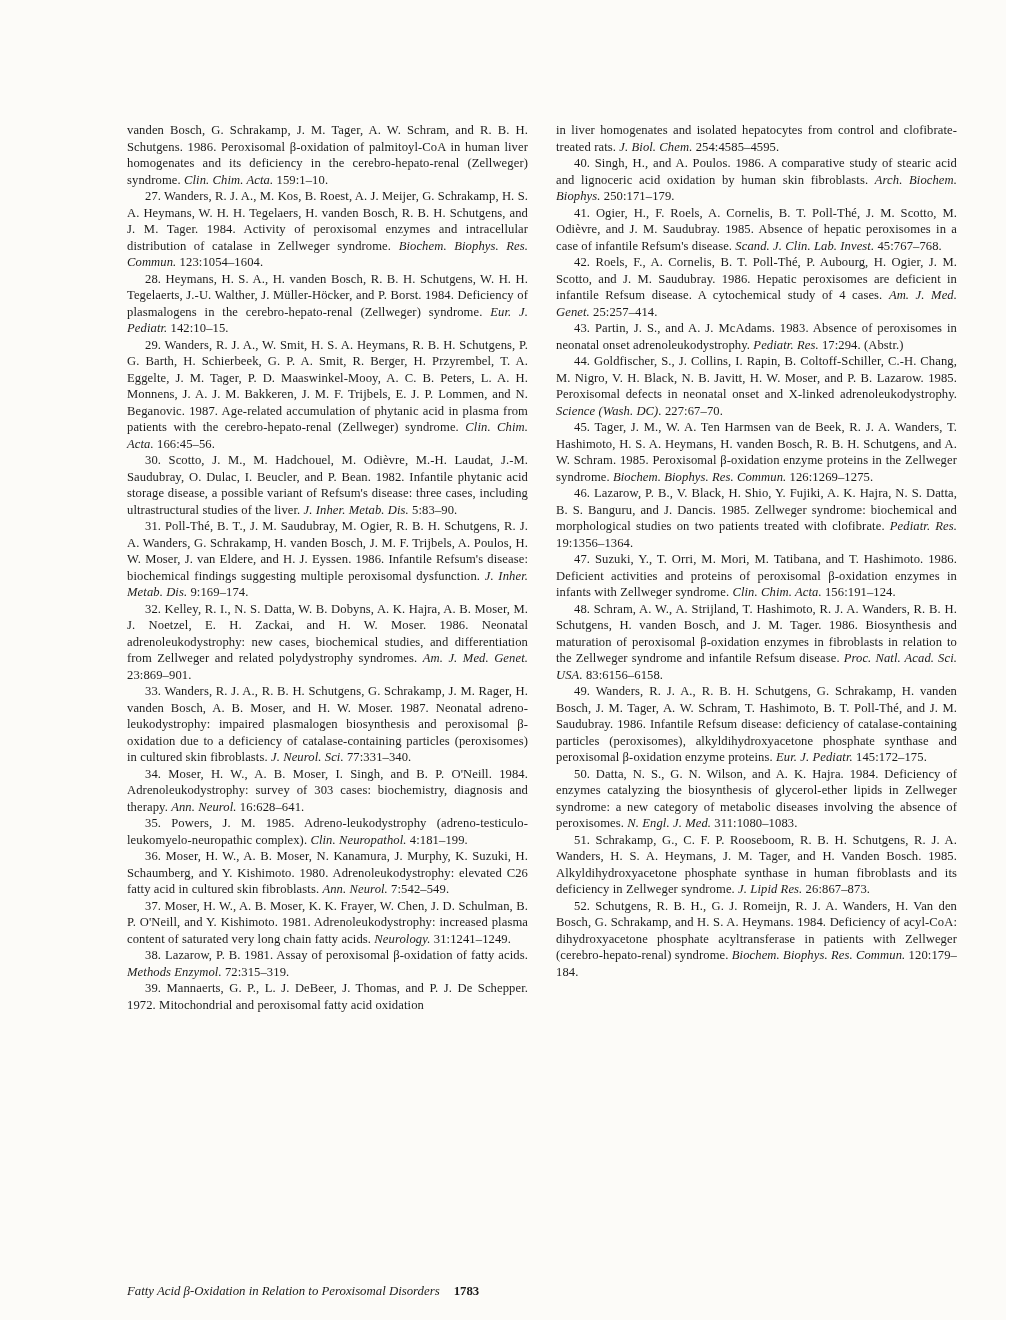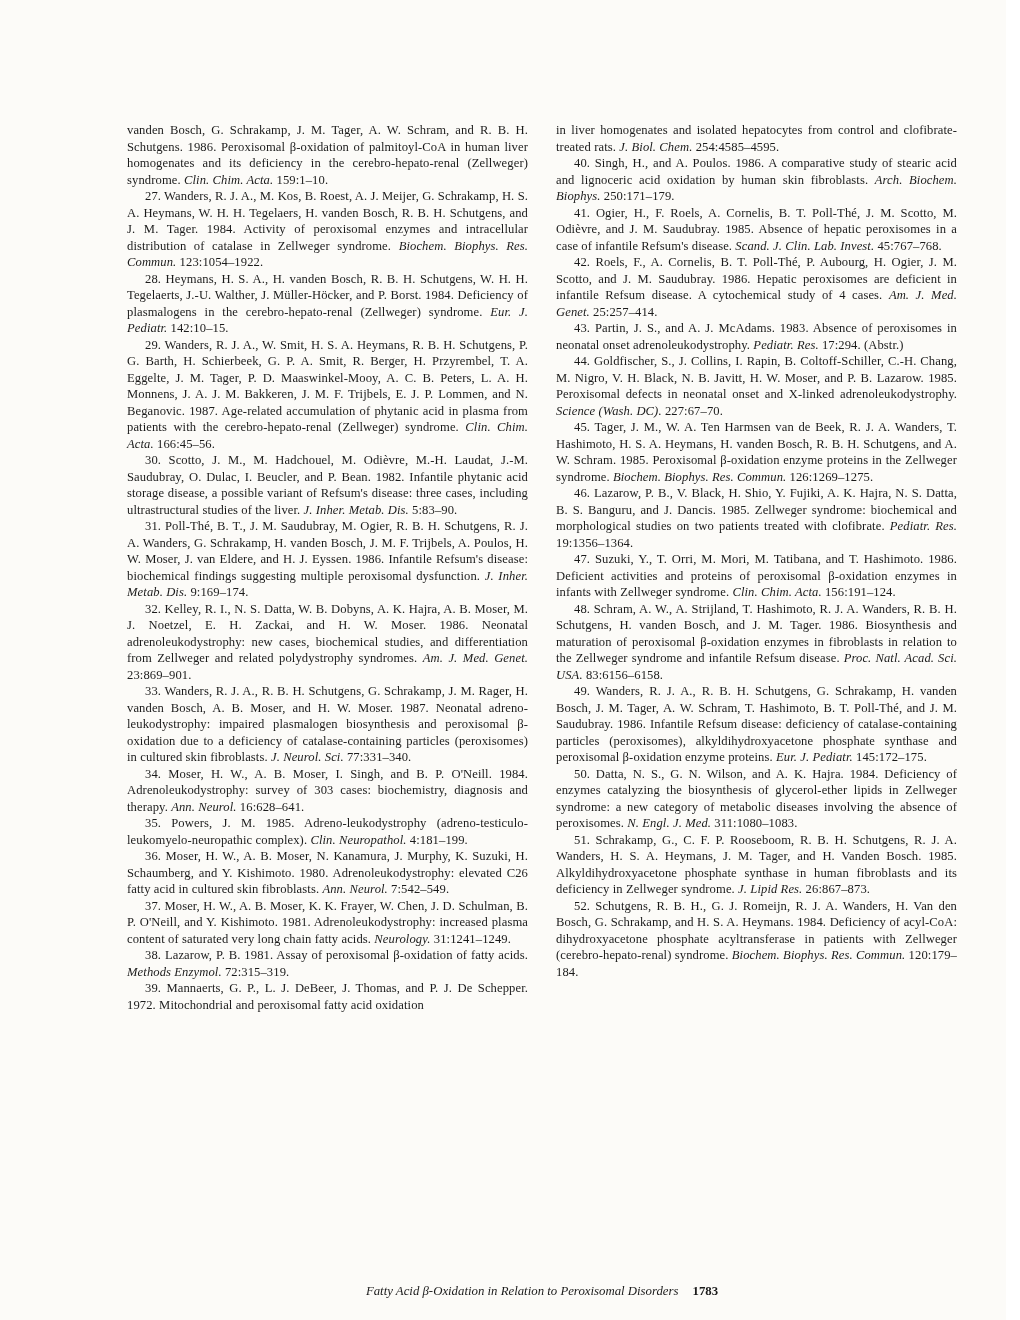--- a/index.html
+++ b/index.html
@@ -39,41 +39,41 @@
   }
   .it {
     font-style: italic;
     margin-top: 42px;
   }
   .footer {
     position: absolute;
     left: 127px;
     width: 830px;
     top: 1283px;
-    text-align: center;
+    text-align: left;
     font-size: 12.8px;
     line-height: 16px;
     white-space: nowrap;
   }
   .ft-title {
     font-style: italic;
   }
   .ft-num {
     font-weight: bold;
     margin-left: 14px;
   }
 </style>
 </head>
 <body>
 
 <div class="page">
   <div class="content">
     <div class="col" id="col-left">
         <p class="ref"><span>vanden Bosch, G. Schrakamp, J. M. Tager, A. W. Schram, and R. B. H. Schutgens. 1986. Peroxisomal β-oxidation of palmitoyl-CoA in human liver homogenates and its deficiency in the cerebro-hepato-renal (Zellweger) syndrome. </span><span class="it">Clin. Chim. Acta.</span><span> 159:1–10.</span></p>
-        <p class="ref indent"><span>27. Wanders, R. J. A., M. Kos, B. Roest, A. J. Meijer, G. Schrakamp, H. S. A. Heymans, W. H. H. Tegelaers, H. vanden Bosch, R. B. H. Schutgens, and J. M. Tager. 1984. Activity of peroxisomal enzymes and intracellular distribution of catalase in Zellweger syndrome. </span><span class="it">Biochem. Biophys. Res. Commun.</span><span> 123:1054–1922.</span></p>
+        <p class="ref indent"><span>27. Wanders, R. J. A., M. Kos, B. Roest, A. J. Meijer, G. Schrakamp, H. S. A. Heymans, W. H. H. Tegelaers, H. vanden Bosch, R. B. H. Schutgens, and J. M. Tager. 1984. Activity of peroxisomal enzymes and intracellular distribution of catalase in Zellweger syndrome. </span><span class="it">Biochem. Biophys. Res. Commun.</span><span> 123:1054–1604.</span></p>
         <p class="ref indent"><span>28. Heymans, H. S. A., H. vanden Bosch, R. B. H. Schutgens, W. H. H. Tegelaerts, J.-U. Walther, J. Müller-Höcker, and P. Borst. 1984. Deficiency of plasmalogens in the cerebro-hepato-renal (Zellweger) syndrome. </span><span class="it">Eur. J. Pediatr.</span><span> 142:10–15.</span></p>
         <p class="ref indent"><span>29. Wanders, R. J. A., W. Smit, H. S. A. Heymans, R. B. H. Schutgens, P. G. Barth, H. Schierbeek, G. P. A. Smit, R. Berger, H. Przyrembel, T. A. Eggelte, J. M. Tager, P. D. Maaswinkel-Mooy, A. C. B. Peters, L. A. H. Monnens, J. A. J. M. Bakkeren, J. M. F. Trijbels, E. J. P. Lommen, and N. Beganovic. 1987. Age-related accumulation of phytanic acid in plasma from patients with the cerebro-hepato-renal (Zellweger) syndrome. </span><span class="it">Clin. Chim. Acta.</span><span> 166:45–56.</span></p>
         <p class="ref indent"><span>30. Scotto, J. M., M. Hadchouel, M. Odièvre, M.-H. Laudat, J.-M. Saudubray, O. Dulac, I. Beucler, and P. Bean. 1982. Infantile phytanic acid storage disease, a possible variant of Refsum's disease: three cases, including ultrastructural studies of the liver. </span><span class="it">J. Inher. Metab. Dis.</span><span> 5:83–90.</span></p>
         <p class="ref indent"><span>31. Poll-Thé, B. T., J. M. Saudubray, M. Ogier, R. B. H. Schutgens, R. J. A. Wanders, G. Schrakamp, H. vanden Bosch, J. M. F. Trijbels, A. Poulos, H. W. Moser, J. van Eldere, and H. J. Eyssen. 1986. Infantile Refsum's disease: biochemical findings suggesting multiple peroxisomal dysfunction. </span><span class="it">J. Inher. Metab. Dis.</span><span> 9:169–174.</span></p>
         <p class="ref indent"><span>32. Kelley, R. I., N. S. Datta, W. B. Dobyns, A. K. Hajra, A. B. Moser, M. J. Noetzel, E. H. Zackai, and H. W. Moser. 1986. Neonatal adrenoleukodystrophy: new cases, biochemical studies, and differentiation from Zellweger and related polydystrophy syndromes. </span><span class="it">Am. J. Med. Genet.</span><span> 23:869–901.</span></p>
         <p class="ref indent"><span>33. Wanders, R. J. A., R. B. H. Schutgens, G. Schrakamp, J. M. Rager, H. vanden Bosch, A. B. Moser, and H. W. Moser. 1987. Neonatal adreno-leukodystrophy: impaired plasmalogen biosynthesis and peroxisomal β-oxidation due to a deficiency of catalase-containing particles (peroxisomes) in cultured skin fibroblasts. </span><span class="it">J. Neurol. Sci.</span><span> 77:331–340.</span></p>
         <p class="ref indent"><span>34. Moser, H. W., A. B. Moser, I. Singh, and B. P. O'Neill. 1984. Adrenoleukodystrophy: survey of 303 cases: biochemistry, diagnosis and therapy. </span><span class="it">Ann. Neurol.</span><span> 16:628–641.</span></p>
         <p class="ref indent"><span>35. Powers, J. M. 1985. Adreno-leukodystrophy (adreno-testiculo-leukomyelo-neuropathic complex). </span><span class="it">Clin. Neuropathol.</span><span> 4:181–199.</span></p>
         <p class="ref indent"><span>36. Moser, H. W., A. B. Moser, N. Kanamura, J. Murphy, K. Suzuki, H. Schaumberg, and Y. Kishimoto. 1980. Adrenoleukodystrophy: elevated C26 fatty acid in cultured skin fibroblasts. </span><span class="it">Ann. Neurol.</span><span> 7:542–549.</span></p>
         <p class="ref indent"><span>37. Moser, H. W., A. B. Moser, K. K. Frayer, W. Chen, J. D. Schulman, B. P. O'Neill, and Y. Kishimoto. 1981. Adrenoleukodystrophy: increased plasma content of saturated very long chain fatty acids. </span><span class="it">Neurology.</span><span> 31:1241–1249.</span></p>

